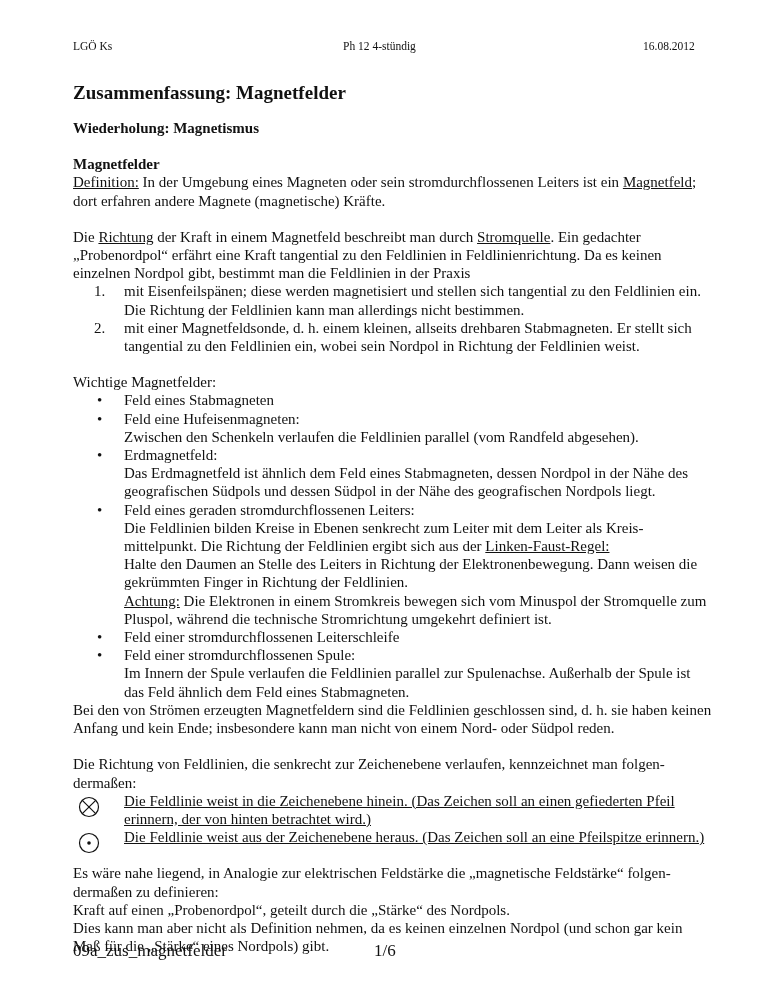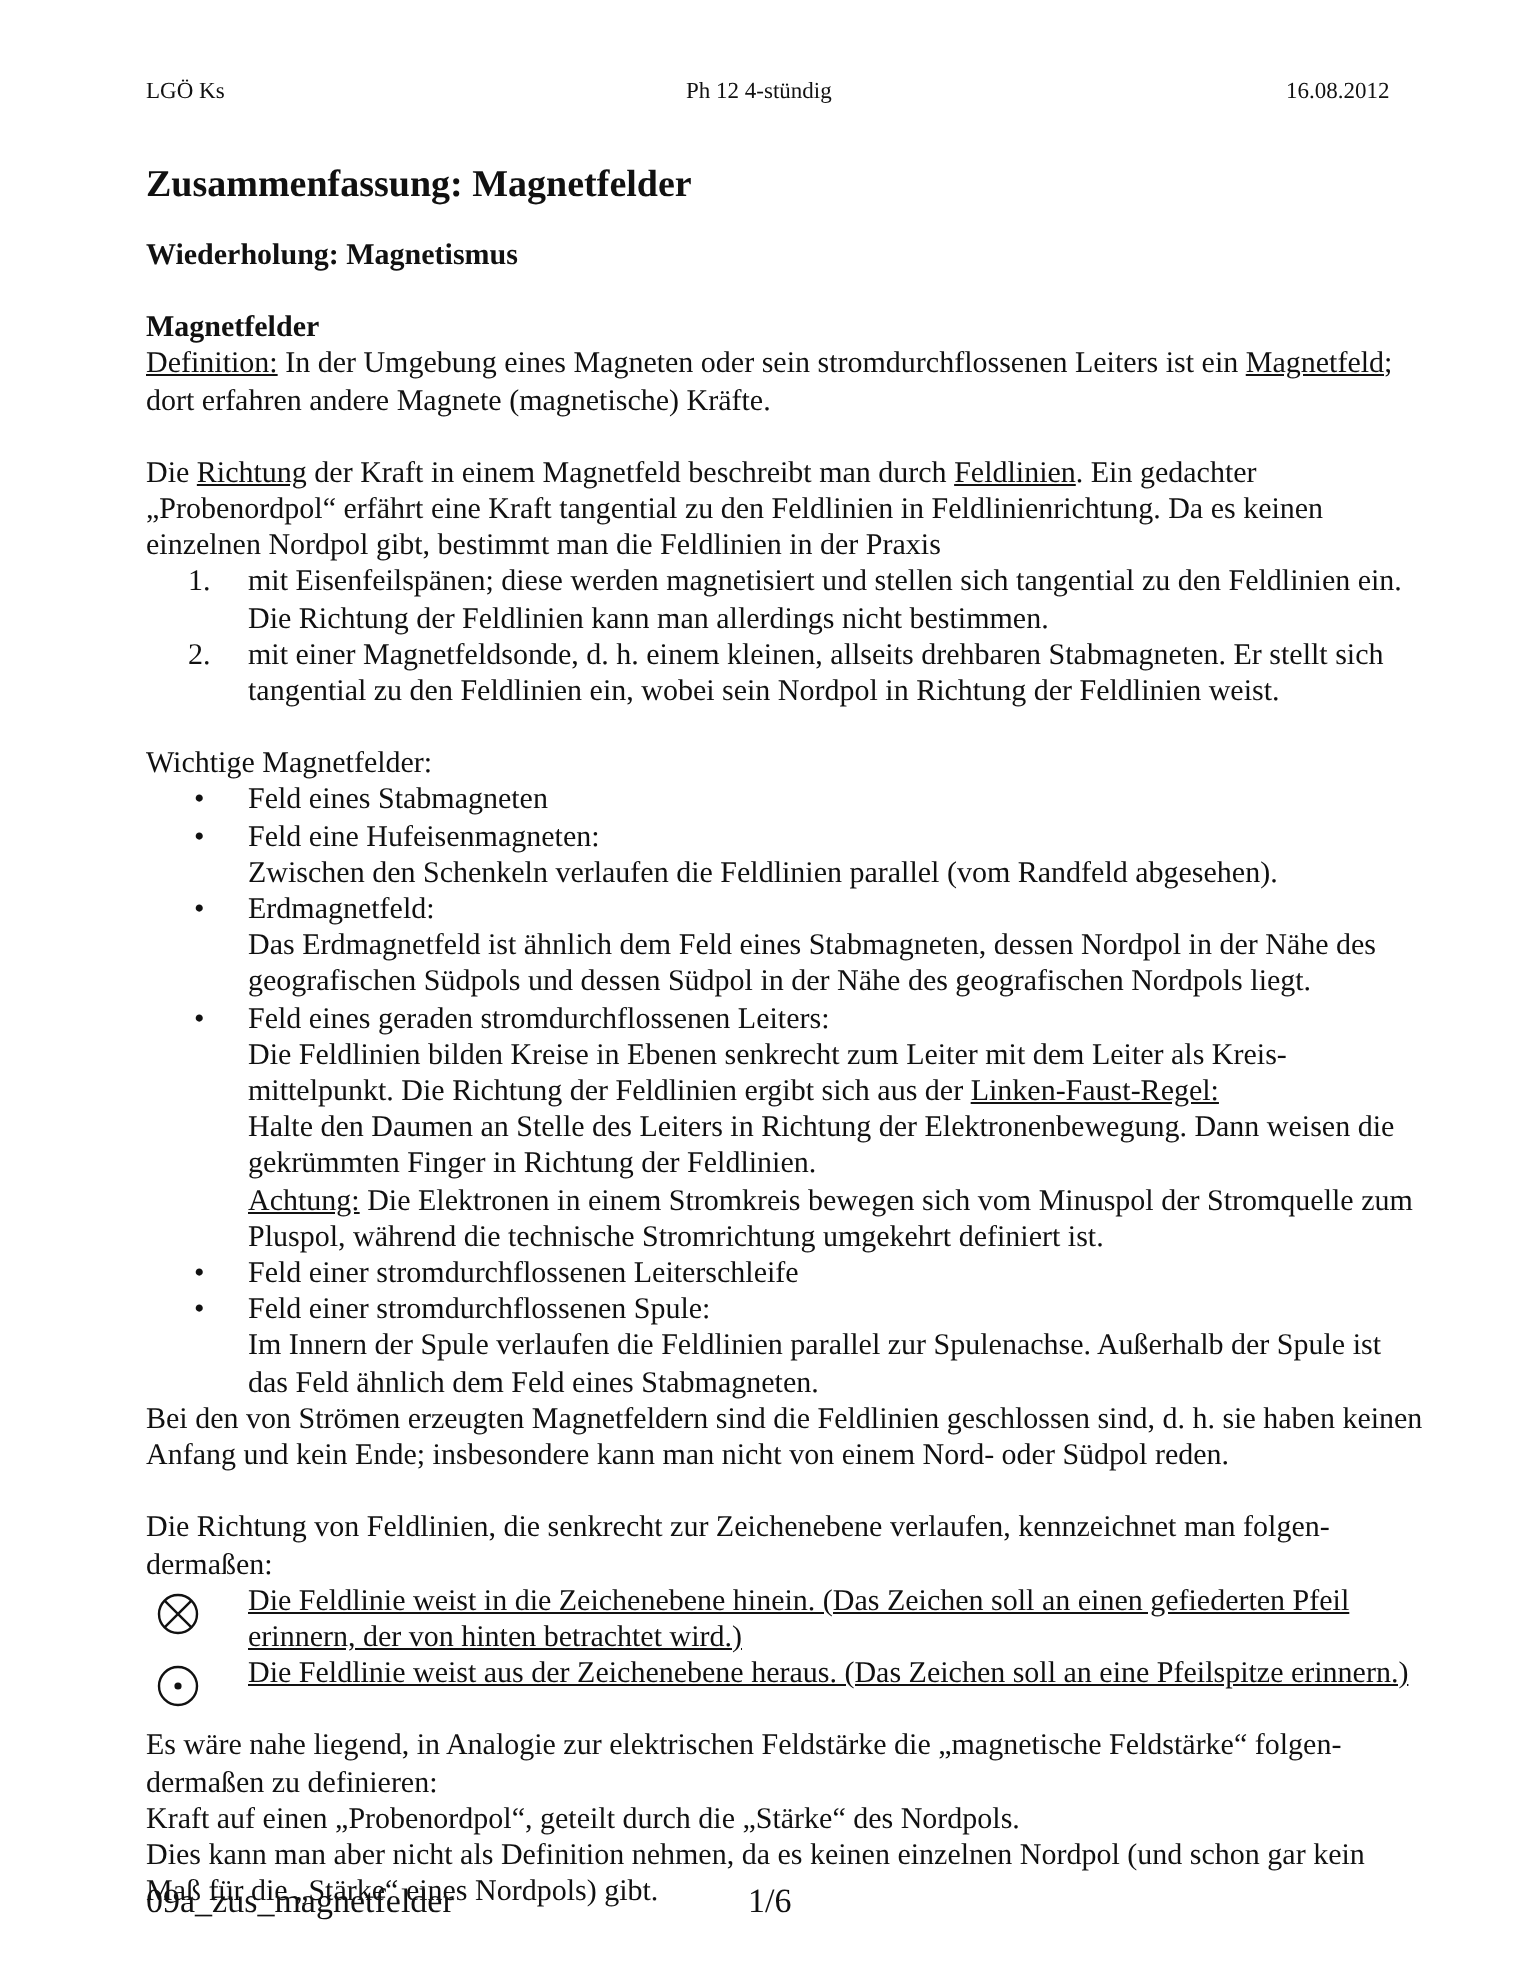--- a/index.html
+++ b/index.html
@@ -33,21 +33,21 @@
 <div class="hdr r">16.08.2012</div>
 
 <h1 class="title">Zusammenfassung: Magnetfelder</h1>
 
 <div class="content">
   <p class="bold">Wiederholung: Magnetismus</p>
   <div class="gap"></div>
   <p class="bold">Magnetfelder</p>
   <p><span class="u">Definition:</span><span> In der Umgebung eines Magneten oder sein stromdurchflossenen Leiters ist ein </span><span class="u">Magnetfeld</span><span>; dort erfahren andere Magnete (magnetische) Kräfte.</span></p>
   <div class="gap"></div>
-  <p><span>Die </span><span class="u">Richtung</span><span> der Kraft in einem Magnetfeld beschreibt man durch </span><span class="u">Feldlinien</span><span>. Ein gedachter „Probenordpol“ erfährt eine Kraft tangential zu den Feldlinien in Feldlinienrichtung. Da es keinen einzelnen Nordpol gibt, bestimmt man die Feldlinien in der Praxis</span></p>
+  <p><span>Die </span><span class="u">Richtung</span><span> der Kraft in einem Magnetfeld beschreibt man durch </span><span class="u">Stromquelle</span><span>. Ein gedachter „Probenordpol“ erfährt eine Kraft tangential zu den Feldlinien in Feldlinienrichtung. Da es keinen einzelnen Nordpol gibt, bestimmt man die Feldlinien in der Praxis</span></p>
   <ol>
     <li><span class="num">1.</span><span>mit Eisenfeilspänen; diese werden magnetisiert und stellen sich tangential zu den Feldlinien ein. Die Richtung der Feldlinien kann man allerdings nicht bestimmen.</span></li>
     <li><span class="num">2.</span><span>mit einer Magnetfeldsonde, d. h. einem kleinen, allseits drehbaren Stabmagneten. Er stellt sich tangential zu den Feldlinien ein, wobei sein Nordpol in Richtung der Feldlinien weist.</span></li>
   </ol>
   <div class="gap"></div>
   <p>Wichtige Magnetfelder:</p>
   <ul>
     <li><span class="dot">•</span><span>Feld eines Stabmagneten</span></li>
     <li><span class="dot">•</span><span>Feld eine Hufeisenmagneten:</span><br><span>Zwischen den Schenkeln verlaufen die Feldlinien parallel (vom Randfeld abgesehen).</span></li>
     <li><span class="dot">•</span><span>Erdmagnetfeld:</span><br><span>Das Erdmagnetfeld ist ähnlich dem Feld eines Stabmagneten, dessen Nordpol in der Nähe des geografischen Südpols und dessen Südpol in der Nähe des geografischen Nordpols liegt.</span></li>

